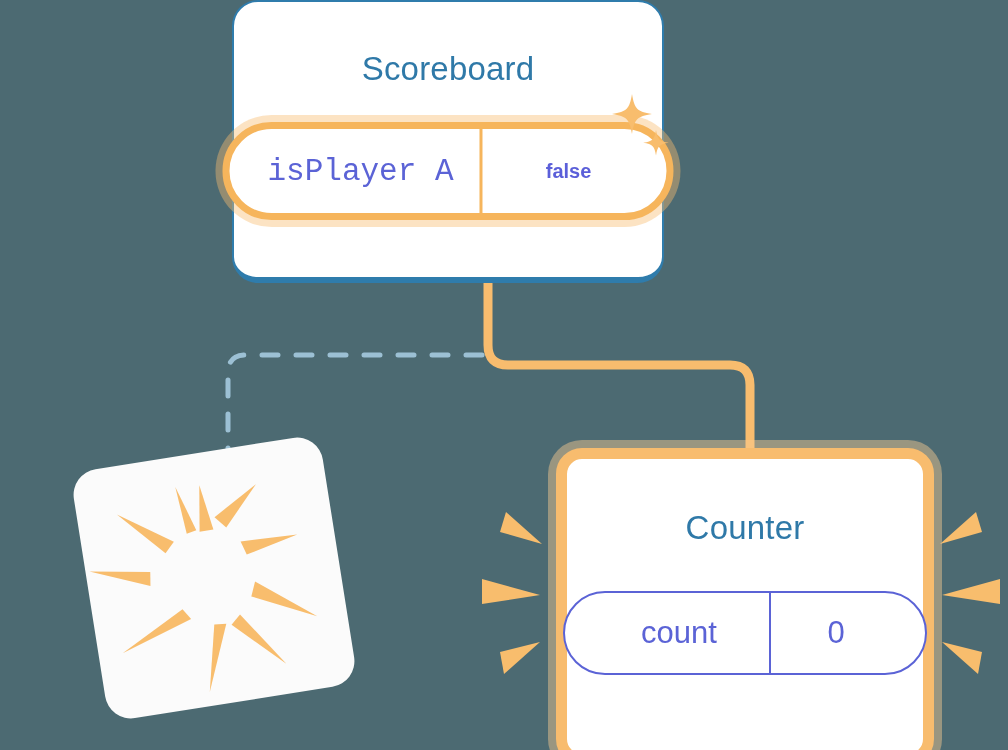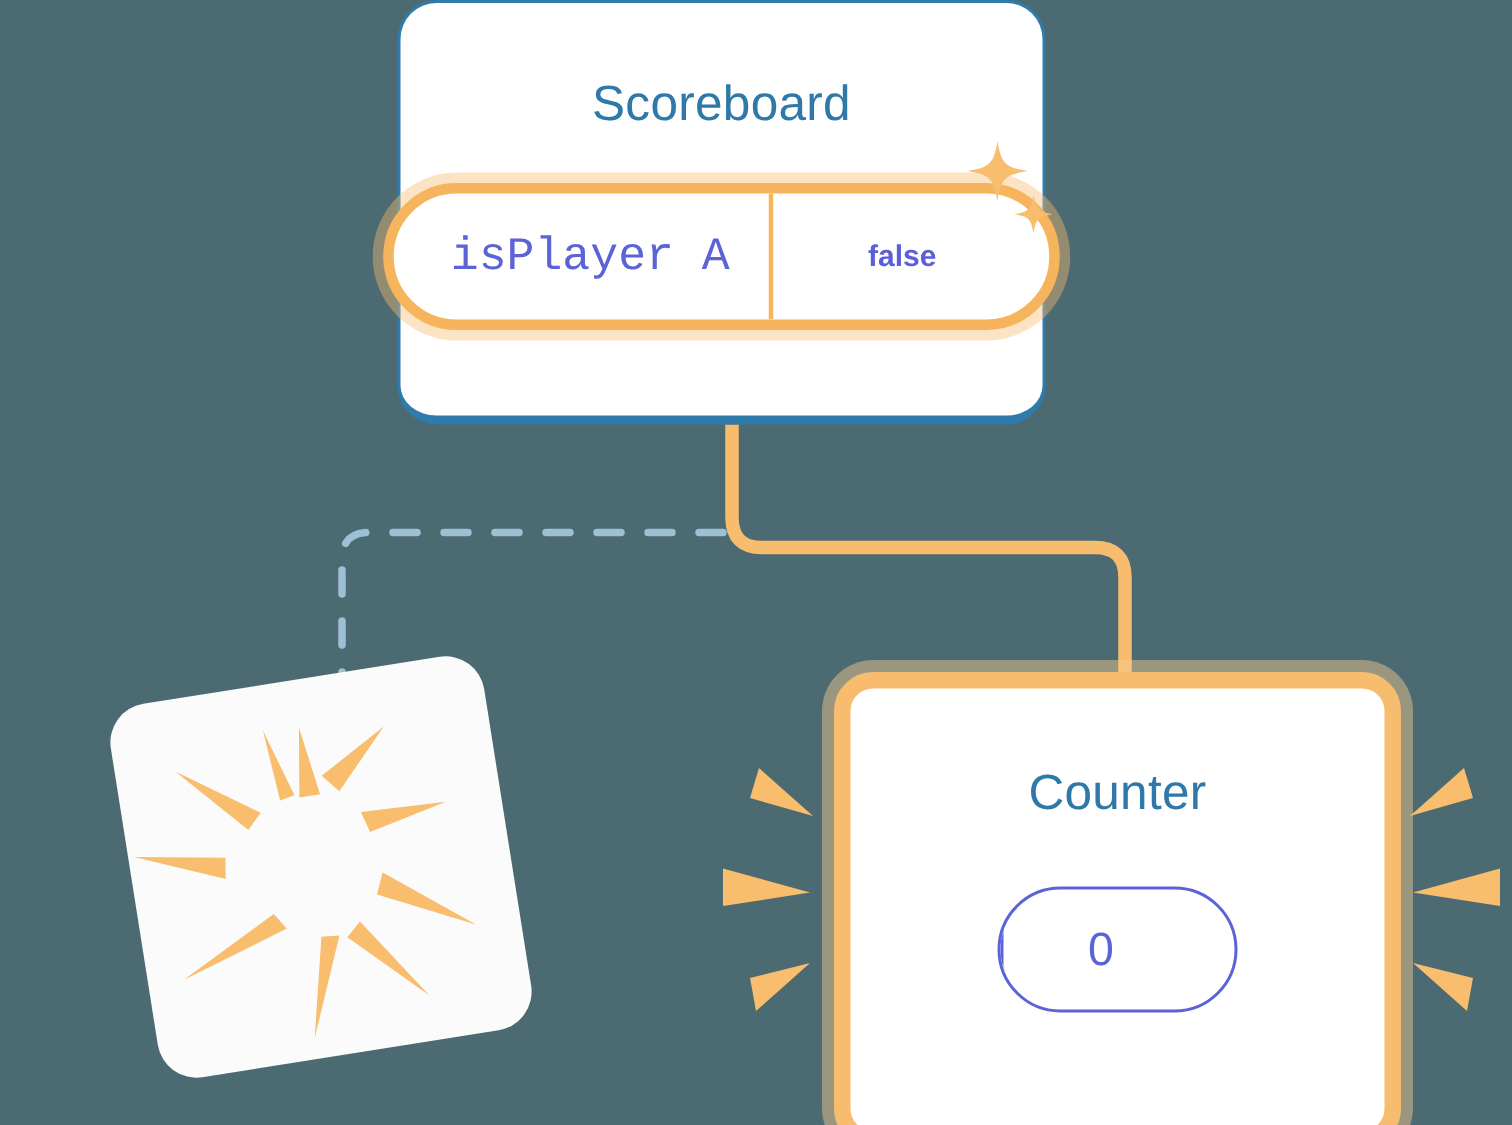--- a/index.html
+++ b/index.html
@@ -38,21 +38,20 @@
     left: 232px;
     top: 0px;
     width: 432px;
     height: 283px;
     background: #ffffff;
     border-radius: 26px;
     border: 2px solid #2f7cac;
     border-bottom-width: 6px;
     box-sizing: border-box;
     z-index: 5;
-    margin-left: 33px;
   }
   .card-title {
     text-align: center;
     color: #2f79a8;
     font-size: 33px;
     font-weight: 400;
     letter-spacing: 0.2px;
     margin: 0;
     padding-top: 50px;
     line-height: 1;
@@ -277,19 +276,20 @@
       <polygon points="70,81 12,97 70,106"></polygon>
       <polygon points="12,144 48,176 52,154"></polygon>
     </g>
   </svg>
 
   <div class="counter-card">
     <div class="card-title">Counter</div>
 
     <div class="pill-plain-wrap">
       <div class="pill-plain">
+        <div class="pill-key">count</div>
         <div class="pill-sep"></div>
         <div class="pill-val">0</div>
       </div>
     </div>
   </div>
 
 </div>
 
 </body></html>

